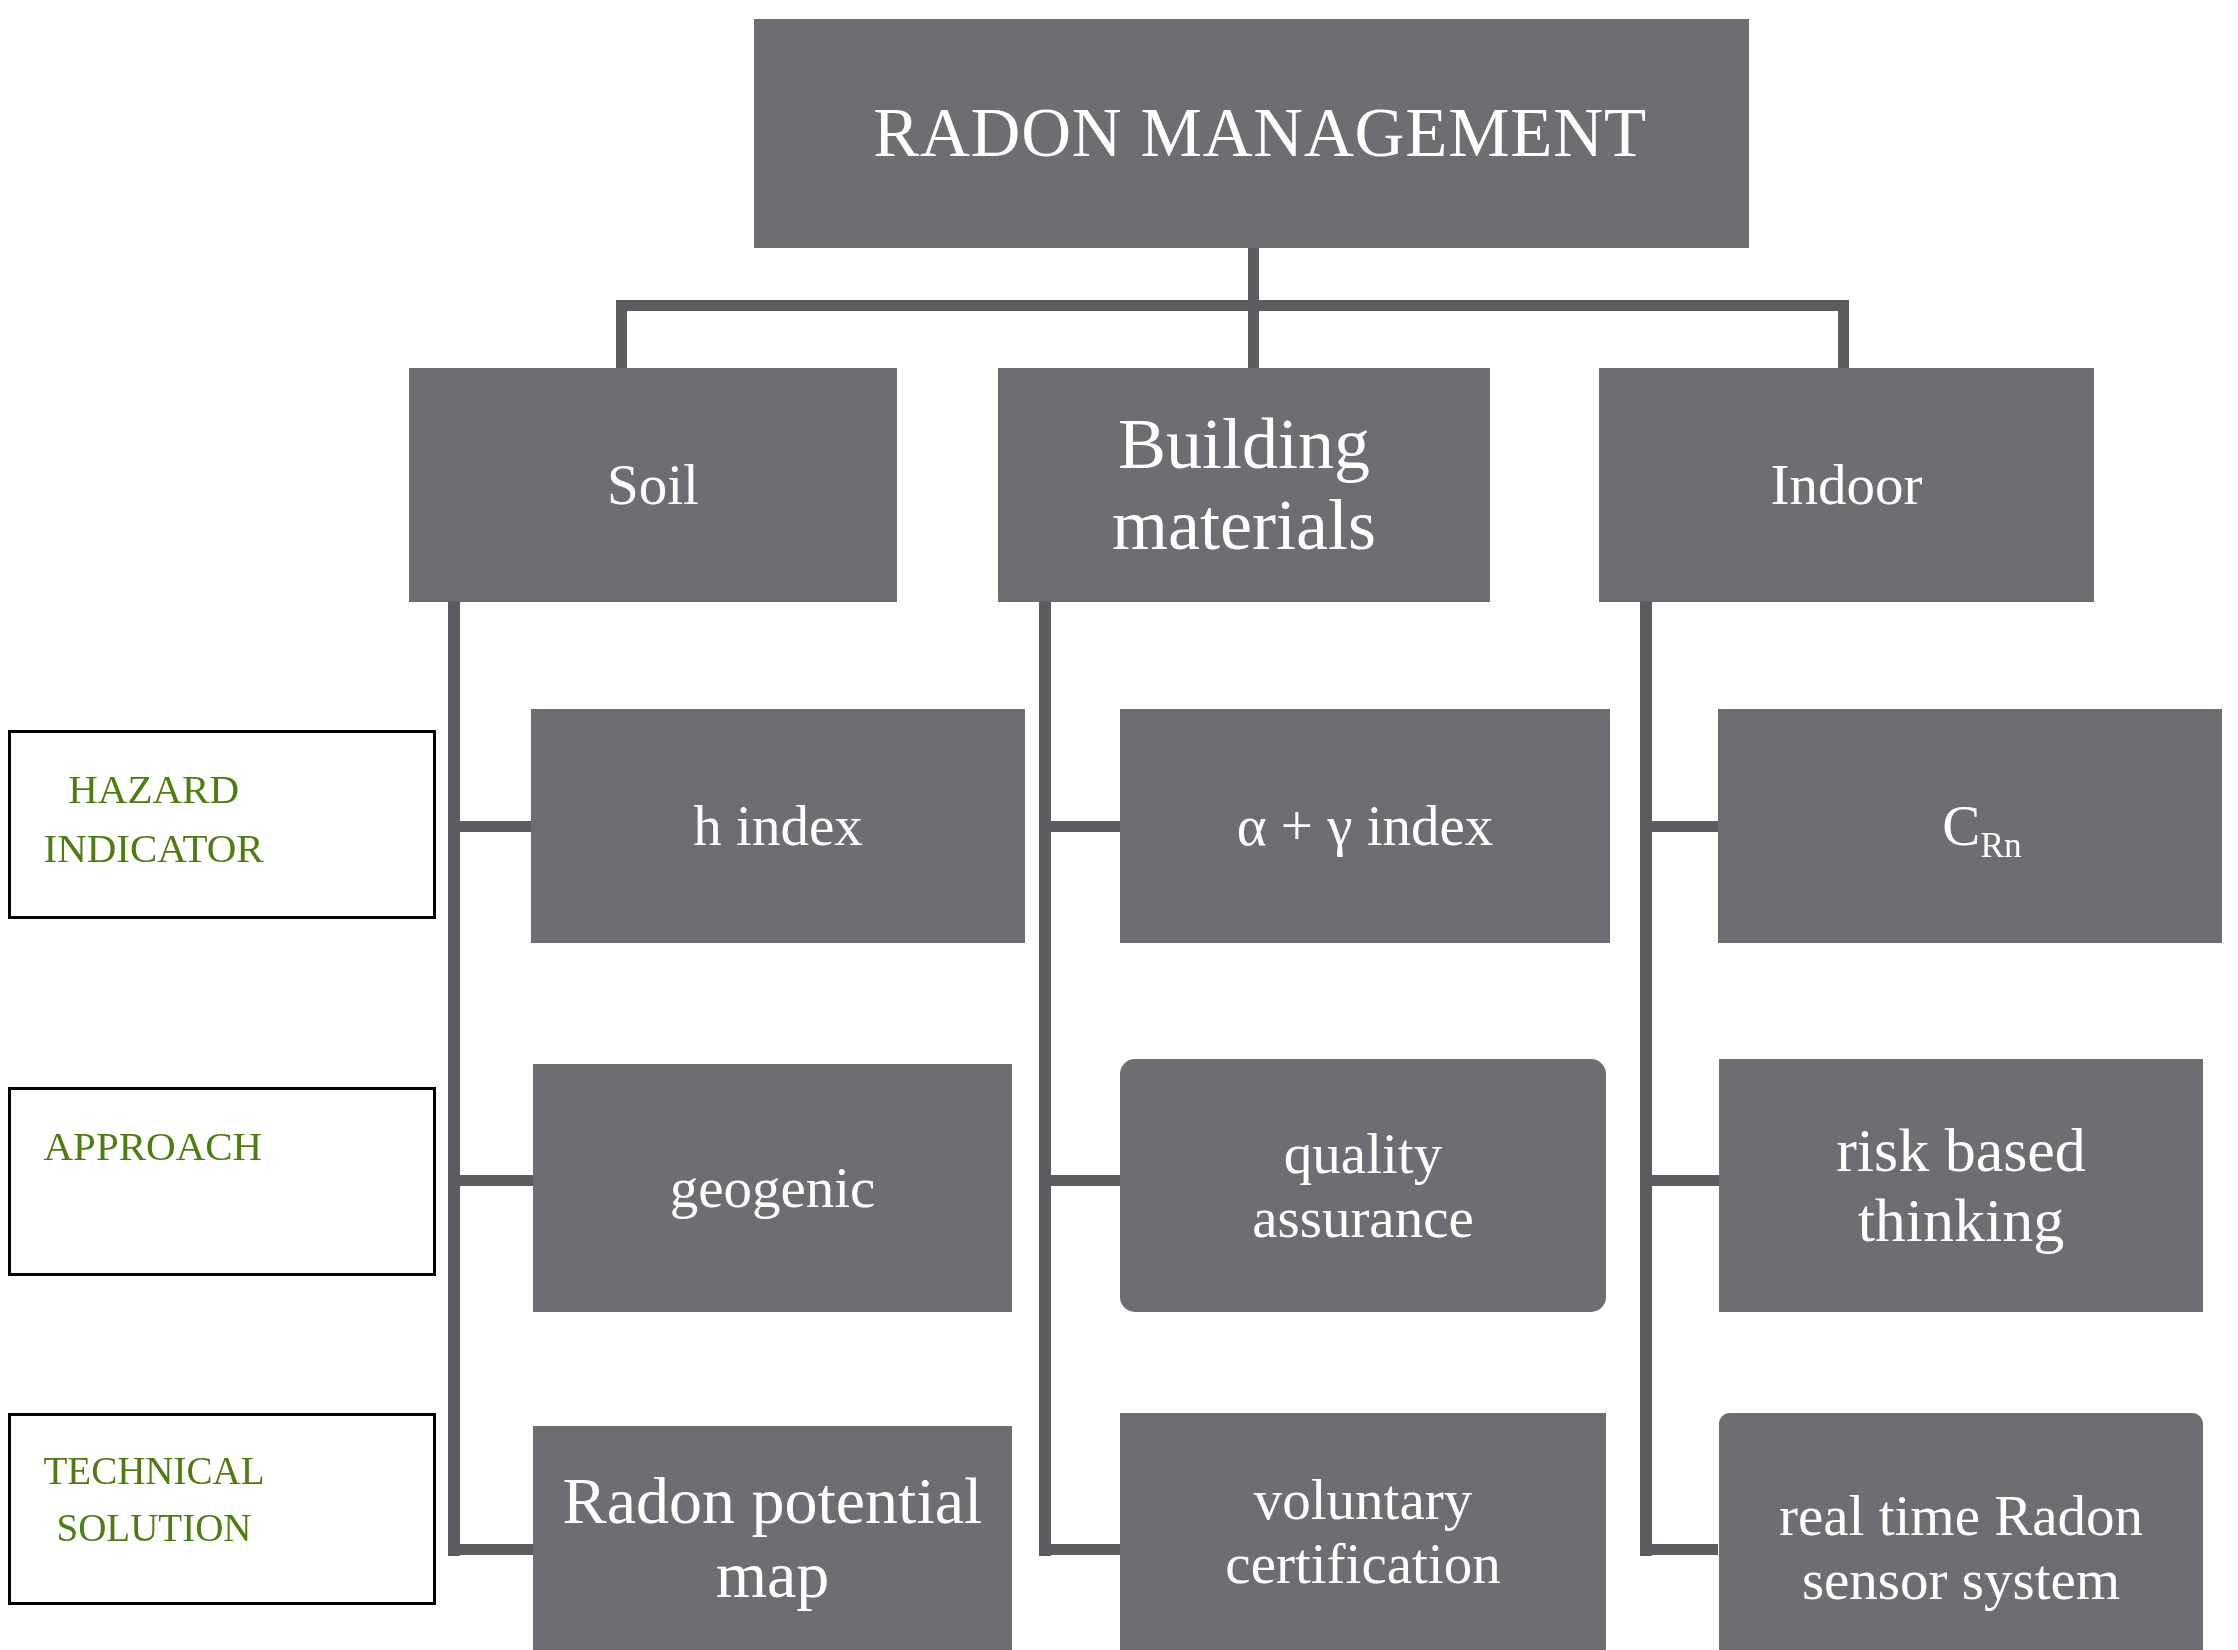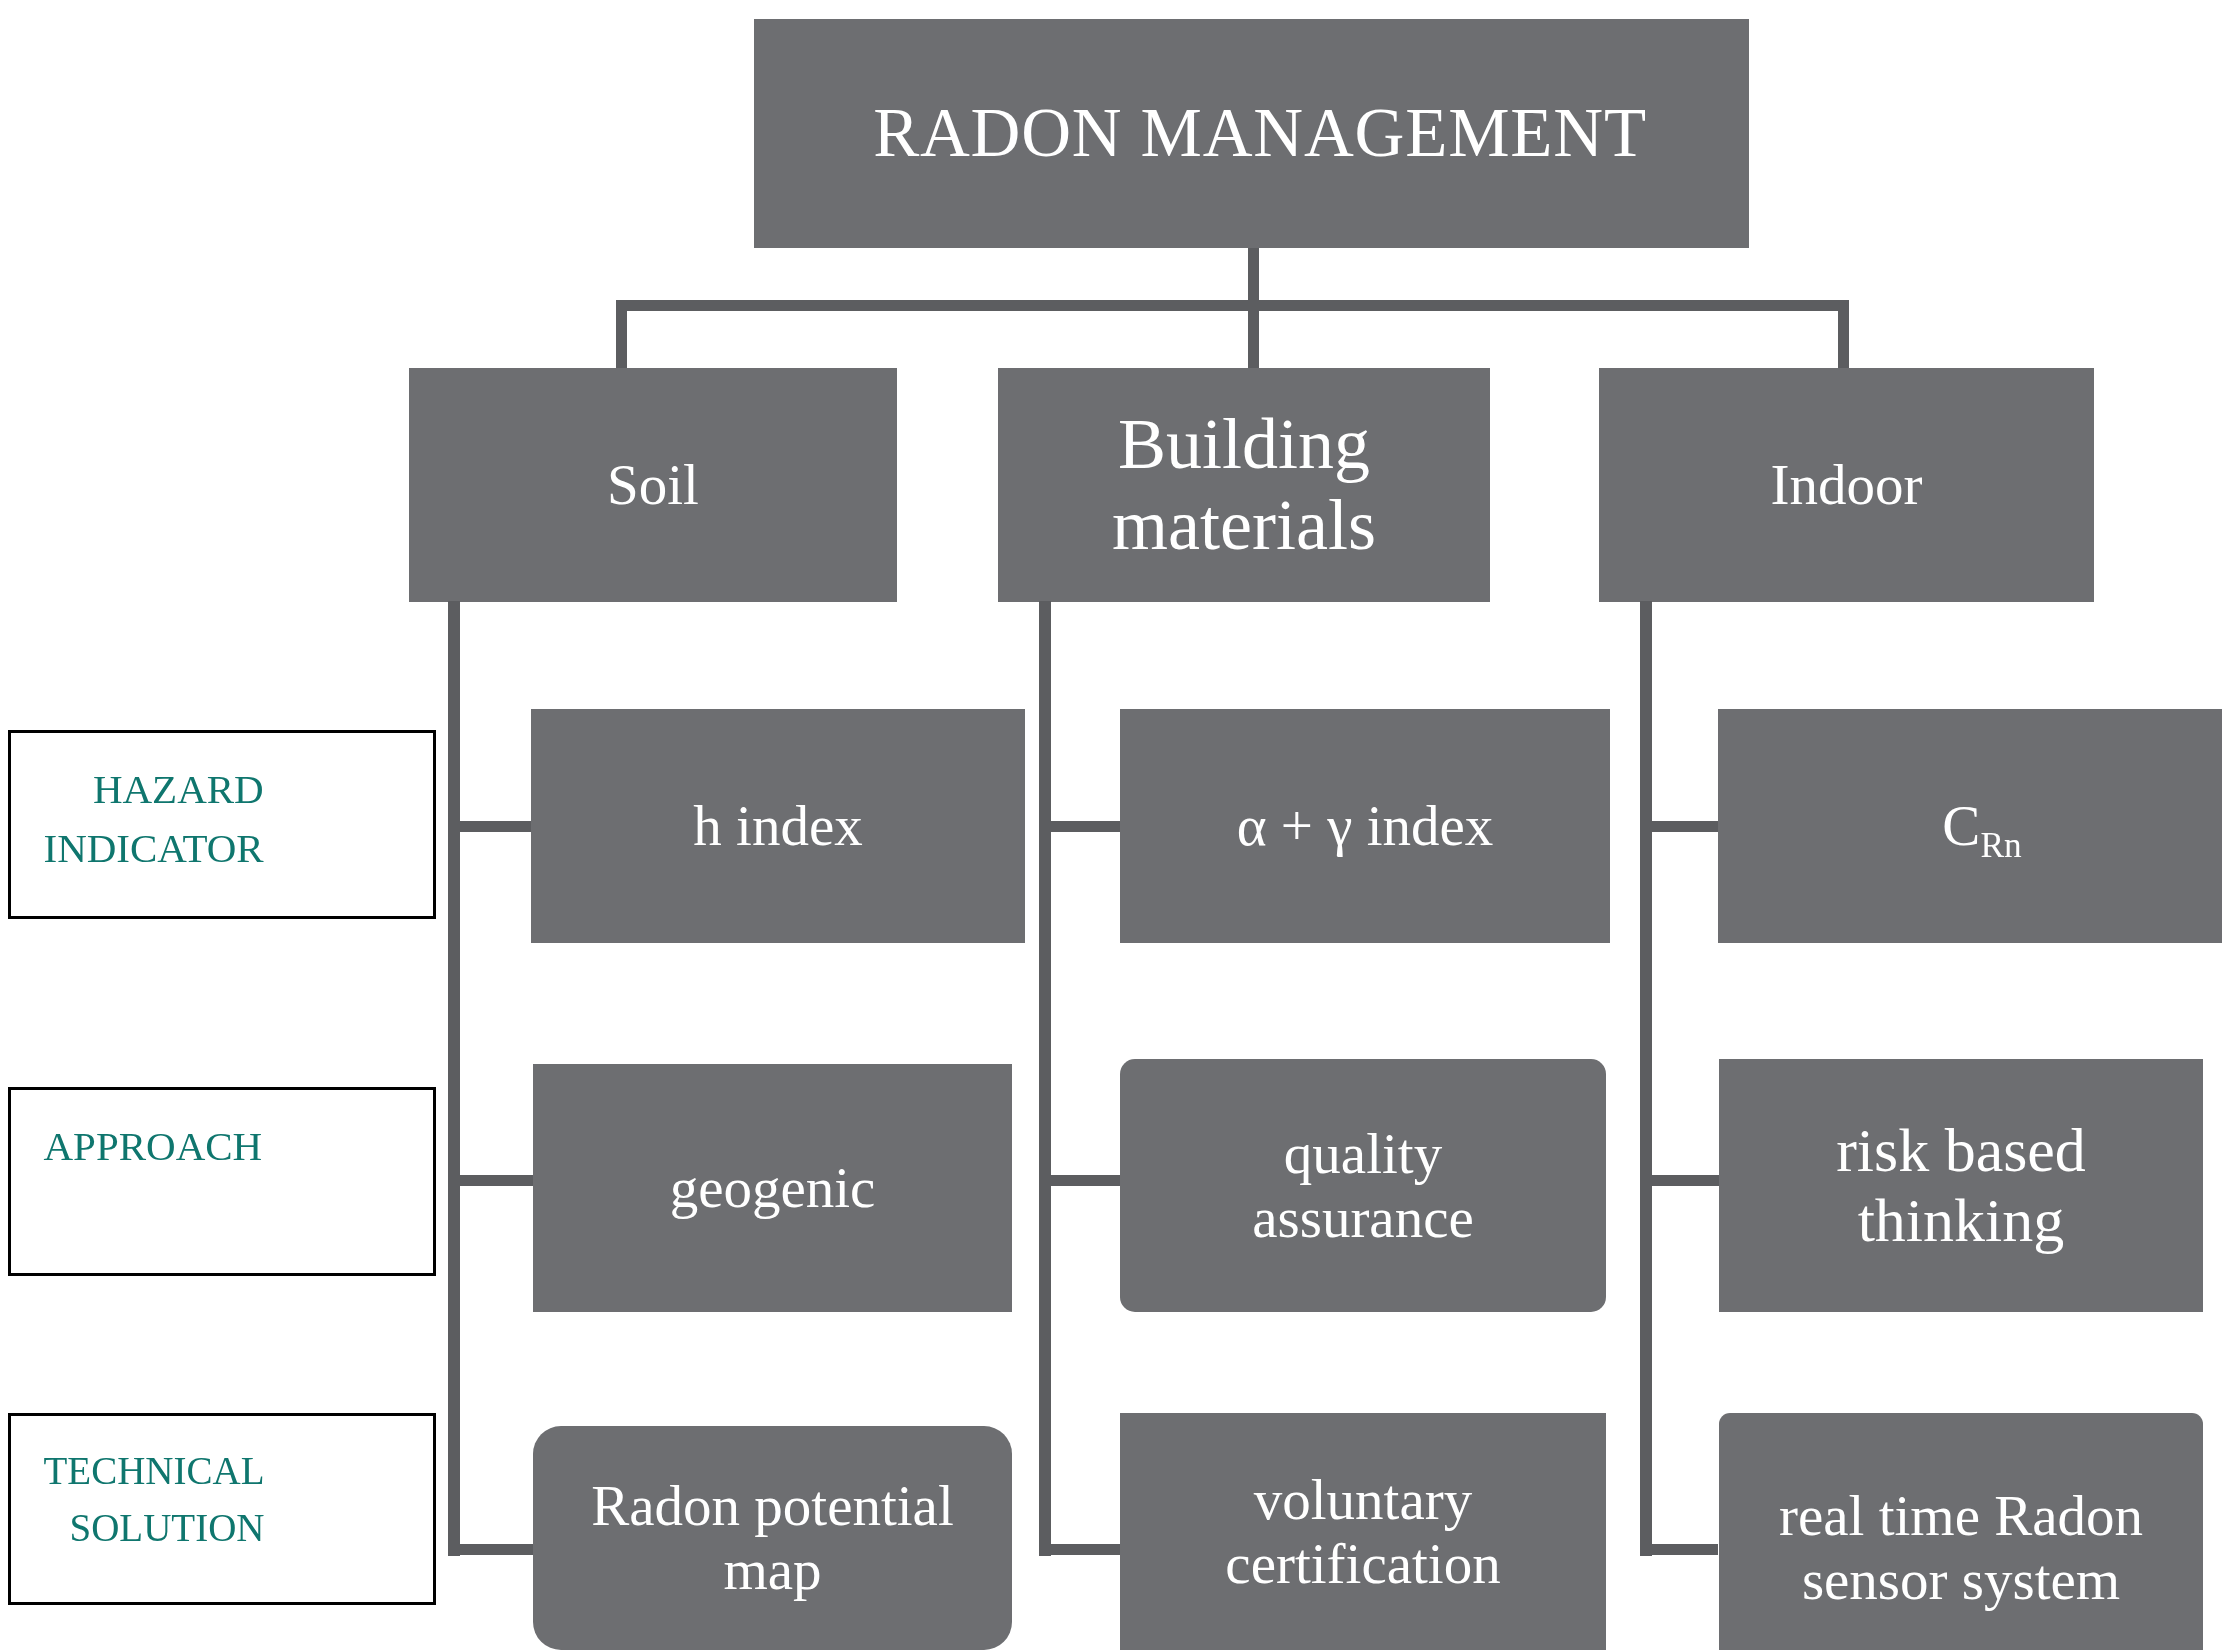--- a/index.html
+++ b/index.html
@@ -13,27 +13,27 @@
     display:flex;align-items:center;justify-content:center;
     text-align:center;
     line-height:1.12;
     font-family:"Liberation Serif",serif;
     font-weight:400;
     box-sizing:border-box;
   }
   .wbox{
     position:absolute;
     background:#ffffff;
-    color:#0f766e;
+    color:#4d7c0f;
     border:3px solid #000000;
     box-sizing:border-box;
     display:flex;align-items:flex-start;justify-content:flex-start;
     font-family:"Liberation Serif",serif;
     line-height:1.45;
-    text-align:right;
+    text-align:center;
   }
   .wbox span{display:block;}
 
   .conn{position:absolute;background:#5c5d60;}
 
   
   #title-box{left:754px;top:19px;width:995px;height:229px;font-size:69px;letter-spacing:0.8px;padding-left:17px;}
 
   
   #stem-top   {left:1248px;top:248px;width:10.5px;height:60px;}
@@ -75,21 +75,21 @@
   #hz-soil{left:531px; top:709px;width:494px;height:234px;font-size:57px;}
   #hz-bm  {left:1120px;top:709px;width:490px;height:234px;font-size:57px;}
   #hz-ind {left:1718px;top:709px;width:504px;height:234px;font-size:57px;padding-left:24px;}
 
   
   #ap-soil{left:533px; top:1064px;width:479px;height:248px;font-size:57px;}
   #ap-bm  {left:1120px;top:1059px;width:486px;height:253px;font-size:57px;border-radius:15px;}
   #ap-ind {left:1719px;top:1059px;width:484px;height:253px;font-size:62px;}
 
   
-  #ts-soil{left:533px; top:1426px;width:479px;height:224px;font-size:57px;border-radius:28px;}
+  #ts-soil{left:533px; top:1426px;width:479px;height:224px;font-size:66px;}
   #ts-bm  {left:1120px;top:1413px;width:486px;height:237px;font-size:57px;}
   #ts-ind {left:1719px;top:1413px;width:484px;height:269px;font-size:57px;border-radius:11px;}
 
   .sub{font-size:0.62em;vertical-align:sub;line-height:0;}
 </style>
 </head>
 <body>
 
 <div id="stage">
 

